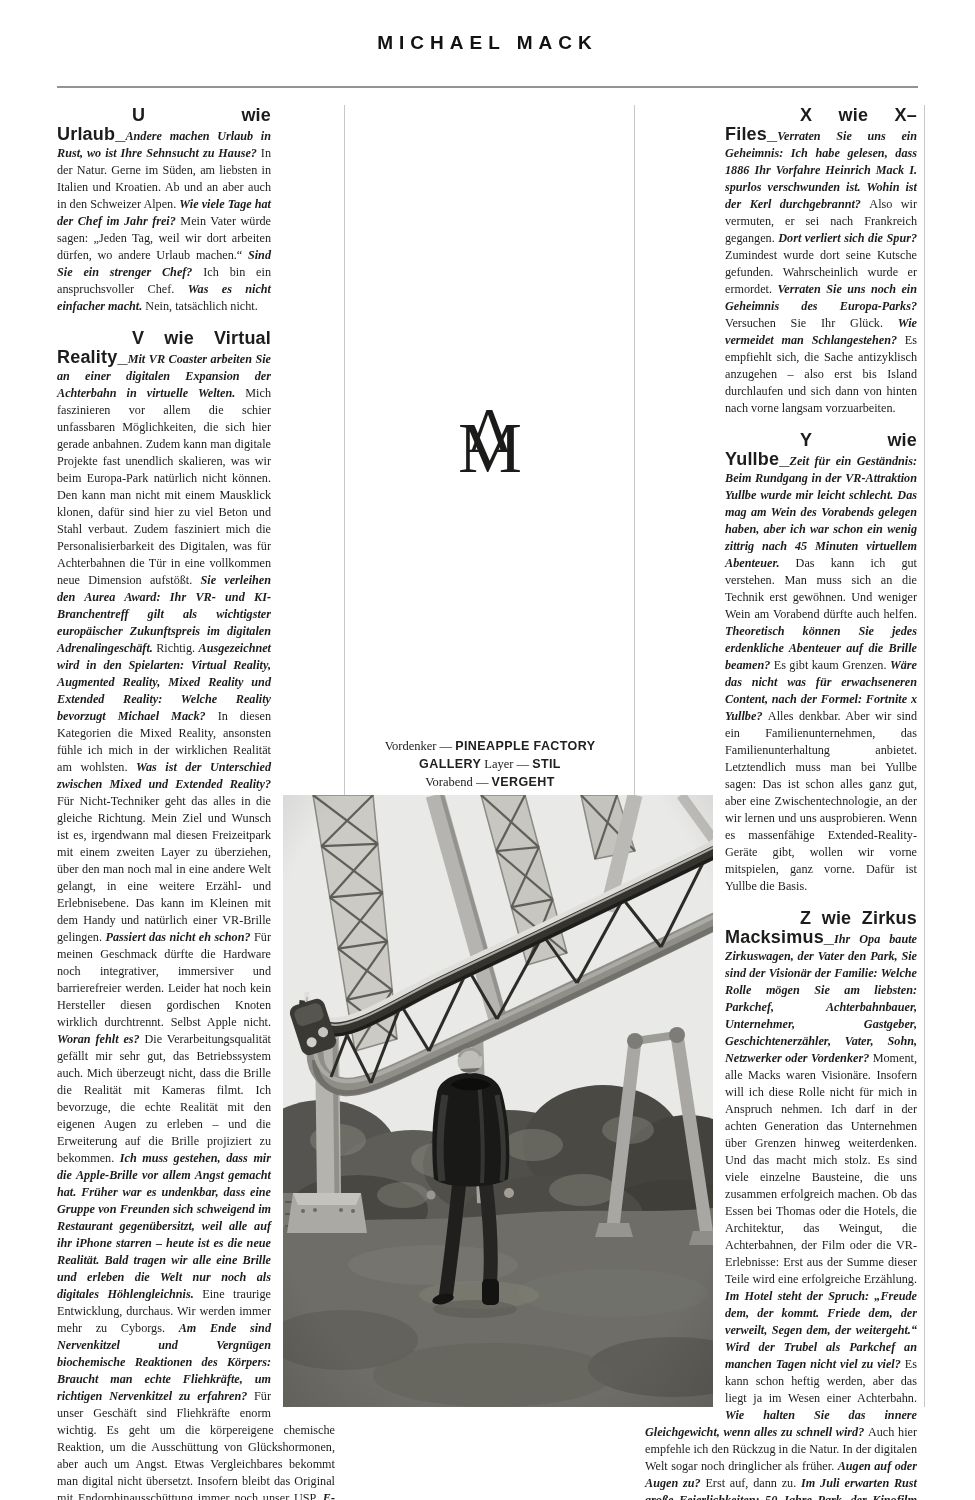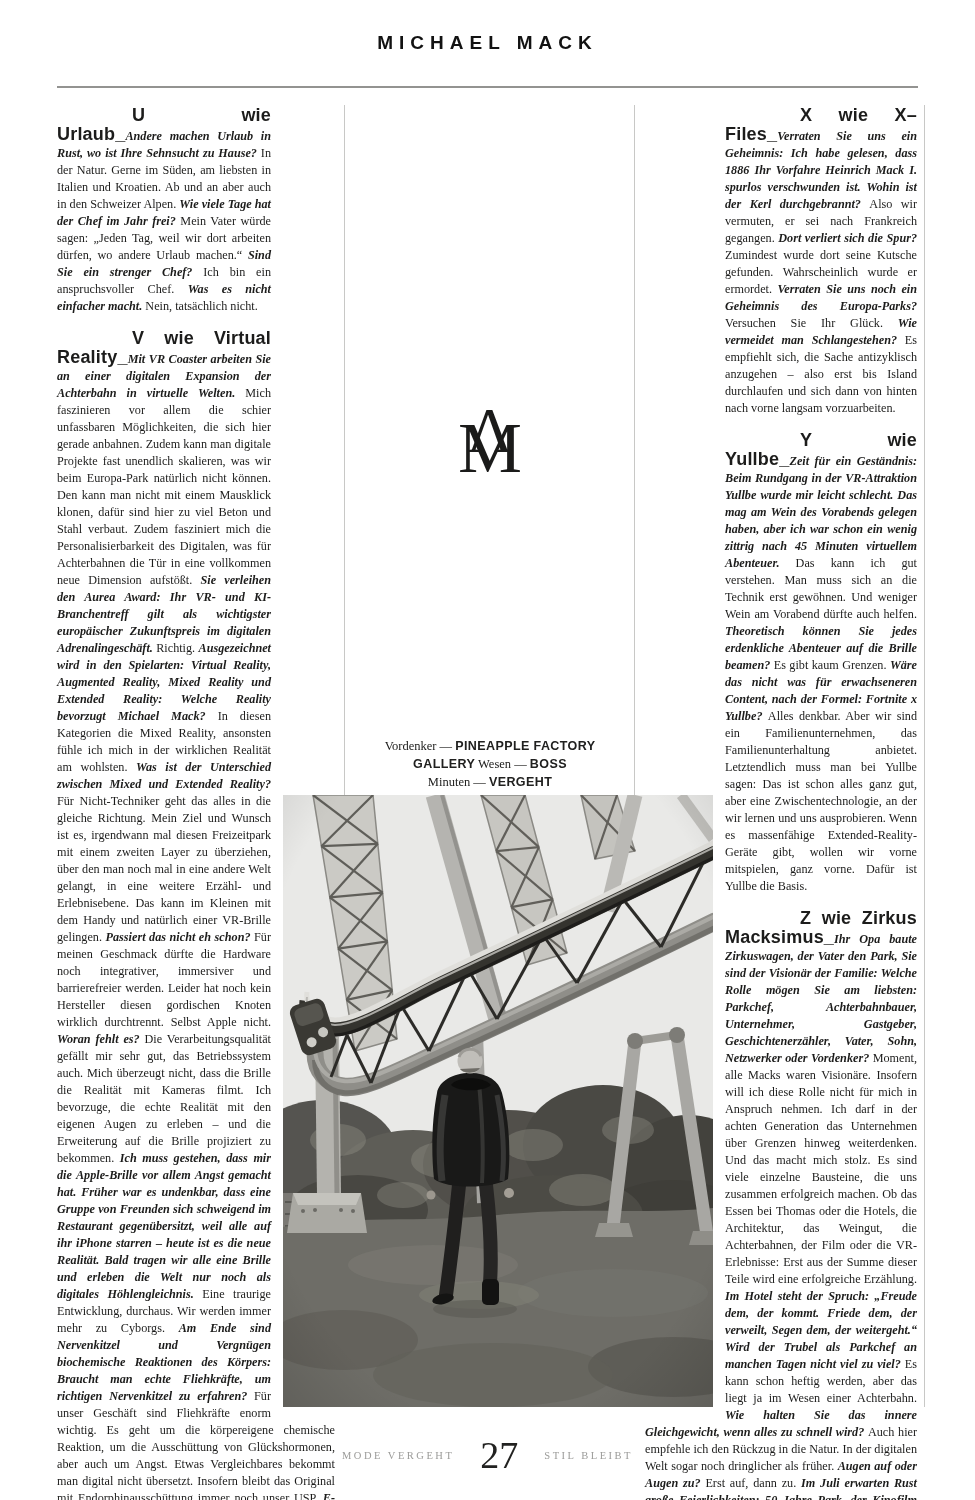--- a/index.html
+++ b/index.html
@@ -73,22 +73,22 @@
 
   <div class="monogram">
     <span class="wrap">
       <span class="mono-m">M</span>
       <span class="mono-a">Λ</span>
     </span>
   </div>
 
   <div class="credits">
       <div><span class="run-l">Vordenker — </span><span class="run-b">PINEAPPLE FACTORY</span></div>
-      <div><span class="run-b">GALLERY</span><span class="run-l">   Wesen — </span><span class="run-b">BOSS</span></div>
-      <div><span class="run-l">Minuten — </span><span class="run-b">VERGEHT</span></div>
+      <div><span class="run-b">GALLERY</span><span class="run-l">   Layer — </span><span class="run-b">STIL</span></div>
+      <div><span class="run-l">Vorabend — </span><span class="run-b">VERGEHT</span></div>
     </div>
 
   <div class="col" id="col-right">
     <div class="ph-spacer" id="spacer-right"></div>
     <div>
         <p class="lead"><span class="run-h">X wie X–Files_</span><span class="run-q">Verraten Sie uns ein Geheimnis: Ich habe gelesen, dass 1886 Ihr Vorfahre Heinrich Mack I. spurlos verschwunden ist. Wohin ist der Kerl durchgebrannt? </span><span class="run-a">Also wir vermuten, er sei nach Frankreich gegangen. </span><span class="run-q">Dort verliert sich die Spur? </span><span class="run-a">Zumindest wurde dort seine Kutsche gefunden. Wahrscheinlich wurde er ermordet. </span><span class="run-q">Verraten Sie uns noch ein Geheimnis des Europa-Parks? </span><span class="run-a">Versuchen Sie Ihr Glück. </span><span class="run-q">Wie vermeidet man Schlangestehen? </span><span class="run-a">Es empfiehlt sich, die Sache antizyklisch anzugehen – also erst bis Island durchlaufen und sich dann von hinten nach vorne langsam vorzuarbeiten.</span></p>
         <p class="lead"><span class="run-h">Y wie Yullbe_</span><span class="run-q">Zeit für ein Geständnis: Beim Rundgang in der VR-Attraktion Yullbe wurde mir leicht schlecht. Das mag am Wein des Vorabends gelegen haben, aber ich war schon ein wenig zittrig nach 45 Minuten virtuellem Abenteuer. </span><span class="run-a">Das kann ich gut verstehen. Man muss sich an die Technik erst gewöhnen. Und weniger Wein am Vorabend dürfte auch helfen. </span><span class="run-q">Theoretisch können Sie jedes erdenkliche Abenteuer auf die Brille beamen? </span><span class="run-a">Es gibt kaum Grenzen. </span><span class="run-q">Wäre das nicht was für erwachseneren Content, nach der Formel: Fortnite x Yullbe? </span><span class="run-a">Alles denkbar. Aber wir sind ein Familienunternehmen, das Familienunterhaltung anbietet. Letztendlich muss man bei Yullbe sagen: Das ist schon alles ganz gut, aber eine Zwischentechnologie, an der wir lernen und uns ausprobieren. Wenn es massenfähige Extended-Reality-Geräte gibt, wollen wir vorne mitspielen, ganz vorne. Dafür ist Yullbe die Basis.</span></p>
         <p class="lead"><span class="run-h">Z wie Zirkus Macksimus_</span><span class="run-q">Ihr Opa baute Zirkuswagen, der Vater den Park, Sie sind der Visionär der Familie: Welche Rolle mögen Sie am liebsten: Parkchef, Achterbahnbauer, Unternehmer, Gastgeber, Geschichtenerzähler, Vater, Sohn, Netzwerker oder Vordenker? </span><span class="run-a">Moment, alle Macks waren Visionäre. Insofern will ich diese Rolle nicht für mich in Anspruch nehmen. Ich darf in der achten Generation das Unternehmen über Grenzen hinweg weiterdenken. Und das macht mich stolz. Es sind viele einzelne Bausteine, die uns zusammen erfolgreich machen. Ob das Essen bei Thomas oder die Hotels, die Architektur, das Weingut, die Achterbahnen, der Film oder die VR-Erlebnisse: Erst aus der Summe dieser Teile wird eine erfolgreiche Erzählung. </span><span class="run-q">Im Hotel steht der Spruch: „Freude dem, der kommt. Friede dem, der verweilt, Segen dem, der weitergeht.“ Wird der Trubel als Parkchef an manchen Tagen nicht viel zu viel? </span><span class="run-a">Es kann schon heftig werden, aber das liegt ja im Wesen einer Achterbahn. </span><span class="run-q">Wie halten Sie das innere Gleichgewicht, wenn alles zu schnell wird? </span><span class="run-a">Auch hier empfehle ich den Rückzug in die Natur. In der digitalen Welt sogar noch dringlicher als früher. </span><span class="run-q">Augen auf oder Augen zu? </span><span class="run-a">Erst auf, dann zu. </span><span class="run-q">Im Juli erwarten Rust große Feierlichkeiten: 50 Jahre Park, der Kinofilm und wieder ein Achterbahn-Oscar: </span></p>
       </div>
   </div>
@@ -253,19 +253,14 @@
       <circle cx="187" cy="266" r="12.5" fill="#c0beb9"></circle>
       <path d="M176,262 A12 12 0 0 1 198,261" fill="none" stroke="#9d9b96" stroke-width="3"></path>
       <path d="M177,274 C180,279 194,279 197,273 Z" fill="#6e6c66"></path>
       <circle cx="226" cy="398" r="5" fill="#a39e95"></circle>
       <circle cx="148" cy="400" r="4.5" fill="#9c978e"></circle>
 
       <rect width="430" height="612" fill="url(#vig)"></rect>
     </svg>
   </div>
 
-  <div class="folio">
-    <span class="side">MODE VERGEHT</span>
-    <span class="pagenum">27</span>
-    <span class="side">STIL BLEIBT</span>
-  </div>
 
 </div>
 
 </body></html>

